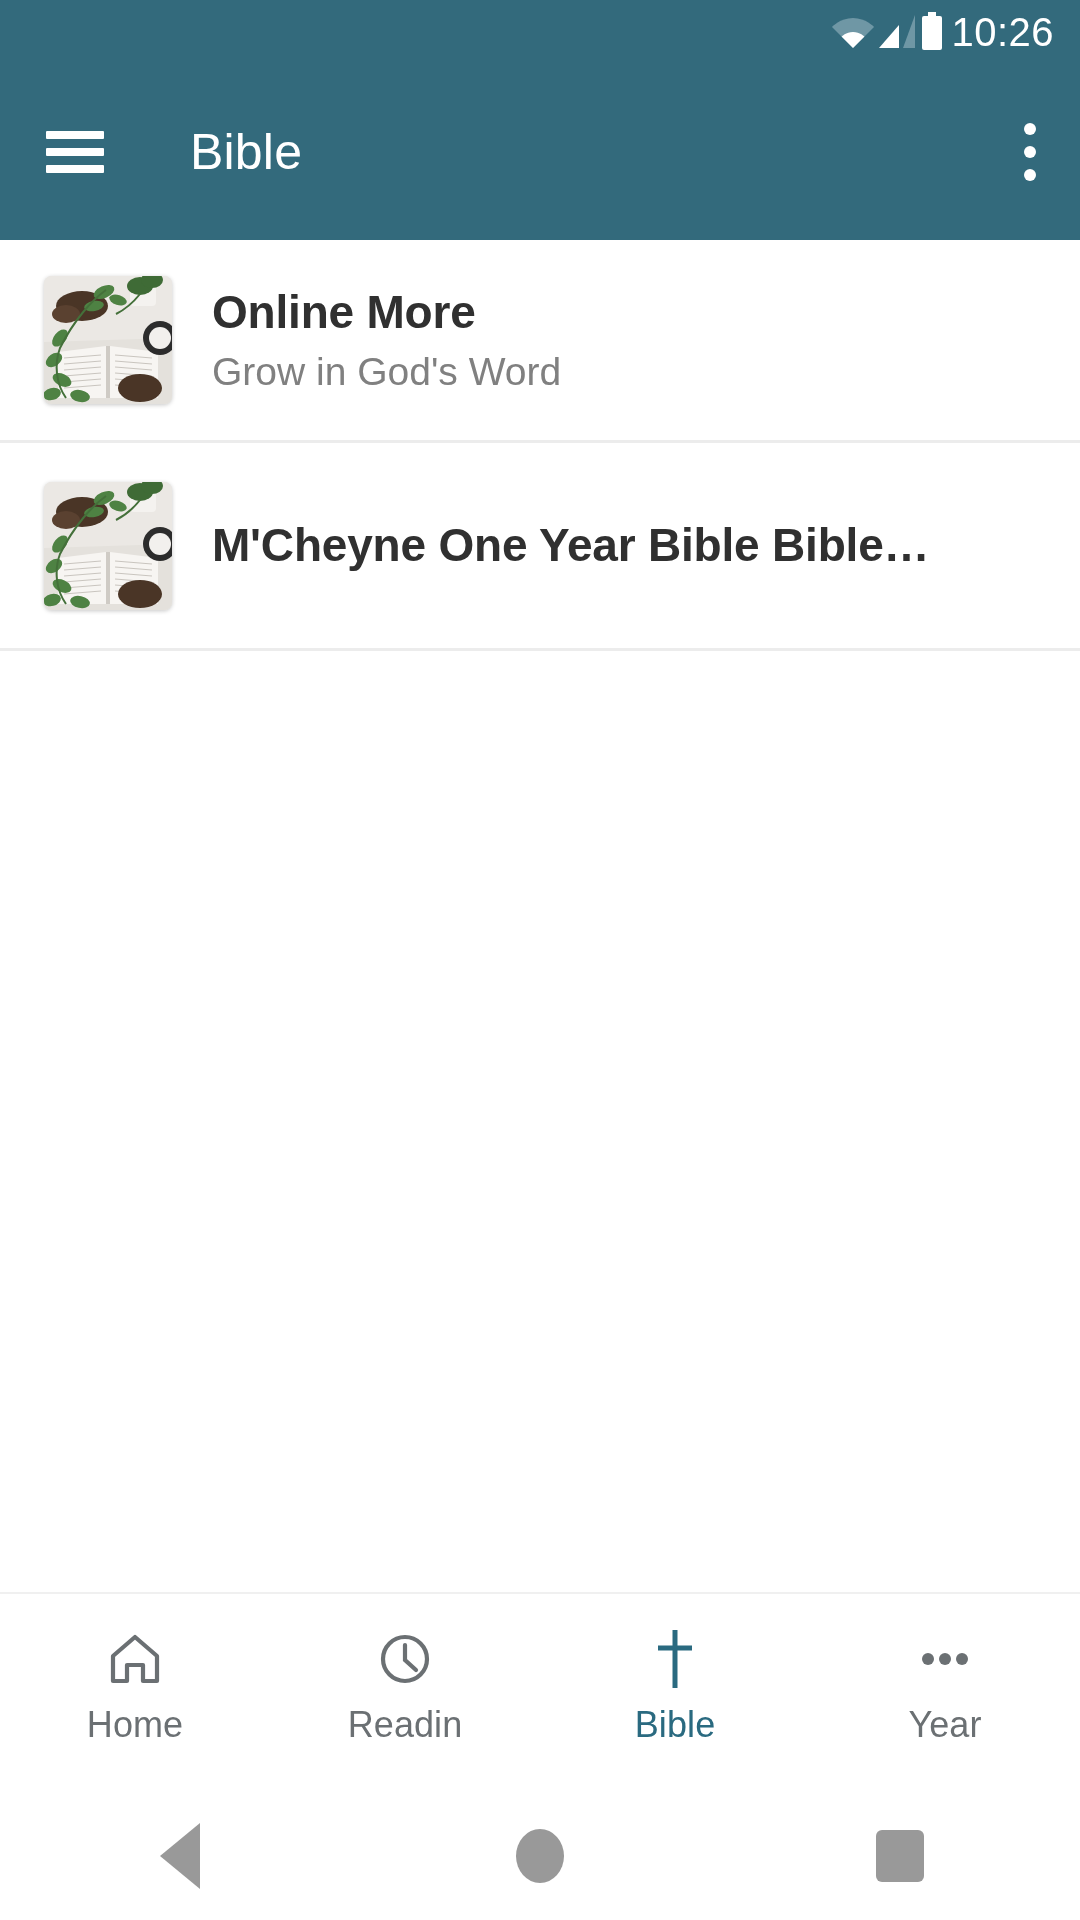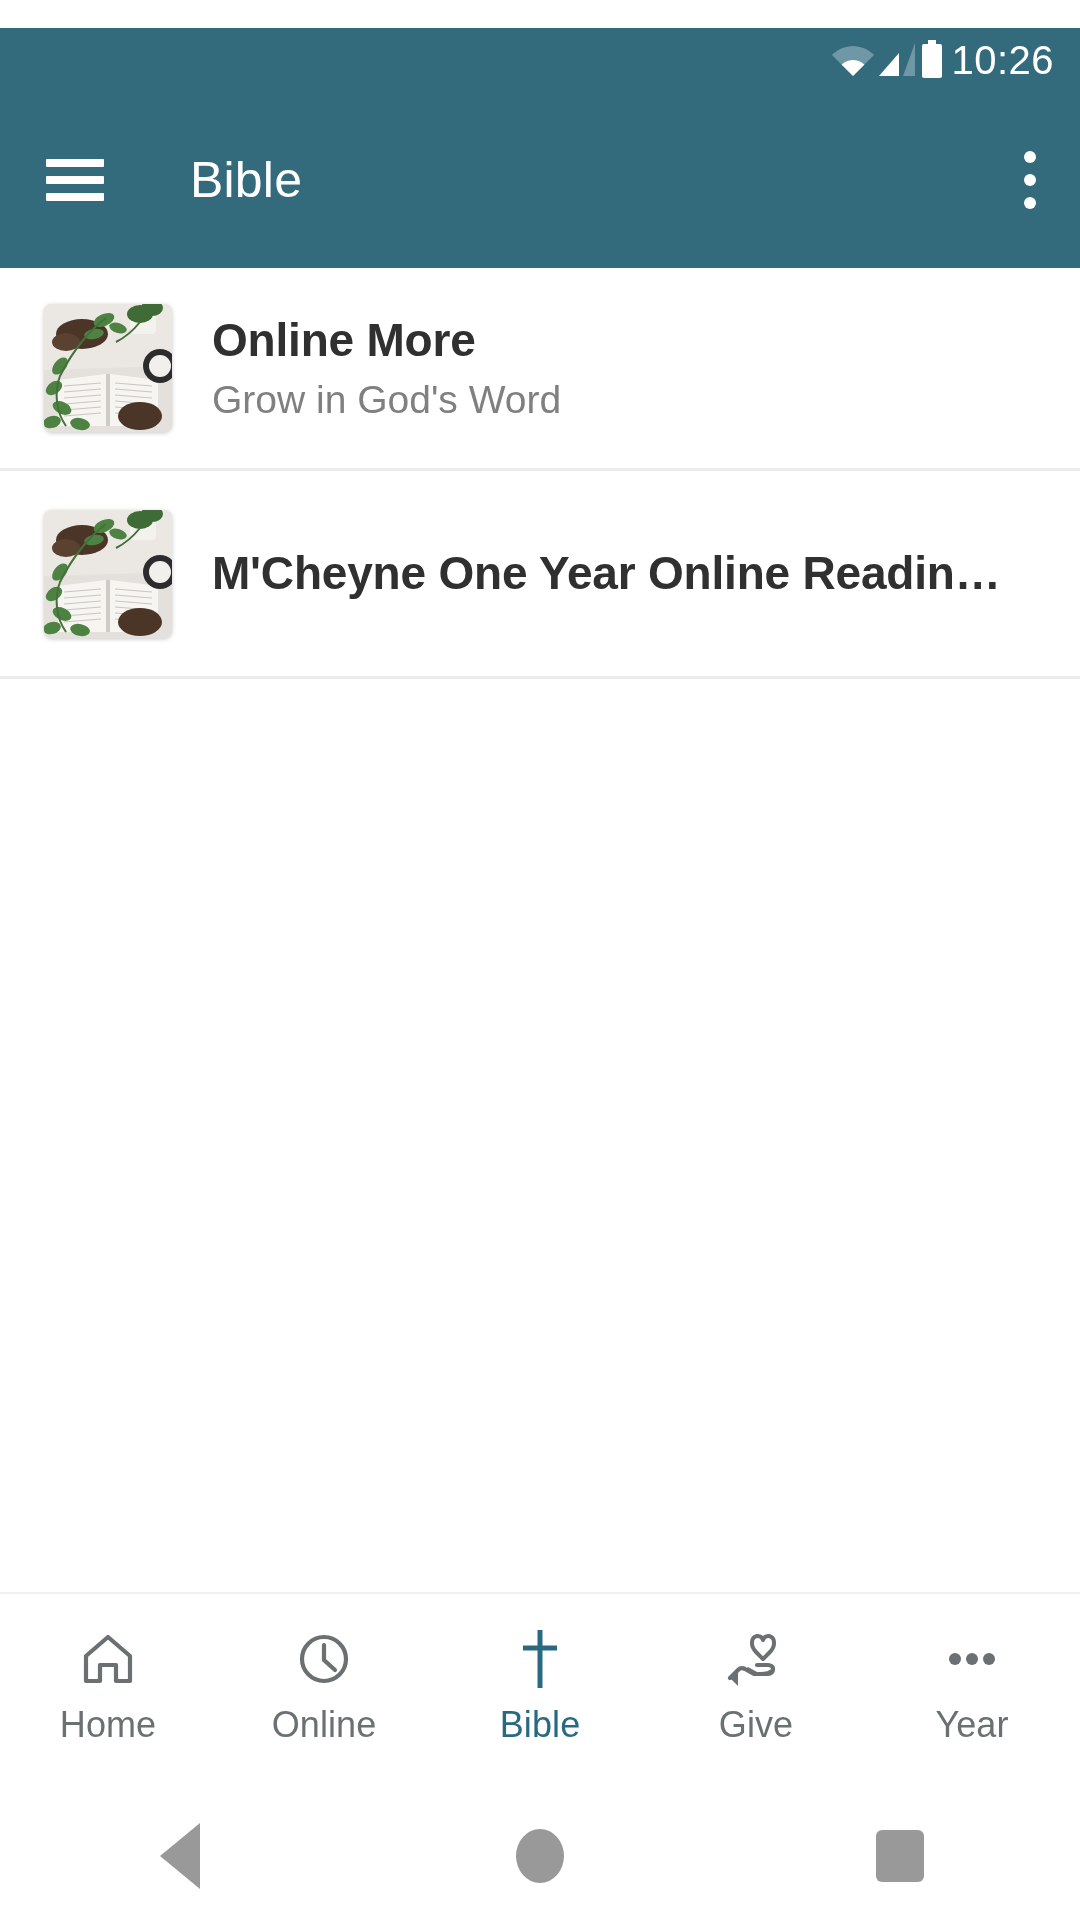--- a/index.html
+++ b/index.html
@@ -8,21 +8,21 @@
     background:#ffffff;
     font-family:"Liberation Sans", sans-serif;
     overflow:hidden;
   }
   .phone { position:relative; width:1080px; height:1920px; background:#fff; display:flex; flex-direction:column; }
 
   
   .statusbar {
     height:64px; background:#336A7C;
     display:flex; align-items:center; justify-content:flex-end;
-    padding-right:26px; gap:2px;margin-top:28px;
+    padding-right:26px; gap:2px;
   }
   .sb-icon { display:flex; align-items:center; }
   .sb-time {
     color:#ffffff; font-size:40px; letter-spacing:0.5px;
     font-family:"Liberation Sans", sans-serif; margin-left:4px;
   }
 
   
   .appbar {
     height:176px; background:#336A7C;
@@ -243,21 +243,21 @@
             <ellipse cx="8" cy="118" rx="9" ry="6" transform="rotate(-15 8 118)"></ellipse>
             <ellipse cx="36" cy="120" rx="10" ry="6" transform="rotate(12 36 120)"></ellipse>
           </g>
           <g stroke="#44703a" stroke-width="2" fill="none">
             <path d="M62 14 C48 24 30 44 16 72 C10 88 12 108 22 122"></path>
             <path d="M96 18 C88 28 80 34 72 38"></path>
           </g>
         </svg>
       </div>
       <div class="item-text">
-        <div class="item-title">M'Cheyne One Year Online Readin…</div>
+        <div class="item-title">M'Cheyne One Year Bible Bible…</div>
       </div>
     </div>
 
     <div class="divider"></div>
 
     <div class="spacer"></div>
   </div>
 
   <div class="tabbar">
 
@@ -270,44 +270,33 @@
       <span class="tab-label">Home</span>
     </div>
 
     <div class="tab">
       <span class="tab-icon">
         <svg width="60" height="60" viewBox="0 0 60 60" fill="none" stroke="#6b7073" stroke-width="4.2" stroke-linecap="round">
           <circle cx="30" cy="30" r="22"></circle>
           <path d="M30 16 L30 31 L41 41"></path>
         </svg>
       </span>
-      <span class="tab-label">Online</span>
+      <span class="tab-label">Readin</span>
     </div>
 
     <div class="tab active">
       <span class="tab-icon">
         <svg width="60" height="64" viewBox="0 0 60 64" stroke="#2a6a80" stroke-width="5" stroke-linecap="butt">
           <line x1="30" y1="3" x2="30" y2="61"></line>
           <line x1="13" y1="21" x2="47" y2="21"></line>
         </svg>
       </span>
       <span class="tab-label">Bible</span>
     </div>
 
-    <div class="tab">
-      <span class="tab-icon">
-        <svg width="64" height="62" viewBox="0 0 64 62">
-          <path d="M32 24 C26 18 27 9 33 8 C36.5 7.5 38.5 10 39 12 C39.5 10 41.5 7.5 45 8 C51 9 52 18 46 24 L39 31 Z" fill="none" stroke="#6b7073" stroke-width="4" stroke-linejoin="round"></path>
-          <path d="M6 50 L14 42 C16 40 19 40 21 41 L30 46 L44 46 C47 46 49 44 49 41 C49 38.5 47 37 44 37 L33 37" fill="none" stroke="#6b7073" stroke-width="4.2" stroke-linecap="round" stroke-linejoin="round"></path>
-          <path d="M6 50 L14 58 L14 42 Z" fill="#6b7073"></path>
-          <path d="M22 41 L30 46 L44 46 C47 46 49 44 49 41 L49 38 C47 44 40 44 33 44 L24 39 Z" fill="#6b7073"></path>
-        </svg>
-      </span>
-      <span class="tab-label">Give</span>
-    </div>
 
     <div class="tab">
       <span class="tab-icon">
         <svg width="64" height="60" viewBox="0 0 64 60" fill="#6b7073">
           <circle cx="15" cy="30" r="6"></circle>
           <circle cx="32" cy="30" r="6"></circle>
           <circle cx="49" cy="30" r="6"></circle>
         </svg>
       </span>
       <span class="tab-label">Year</span>

